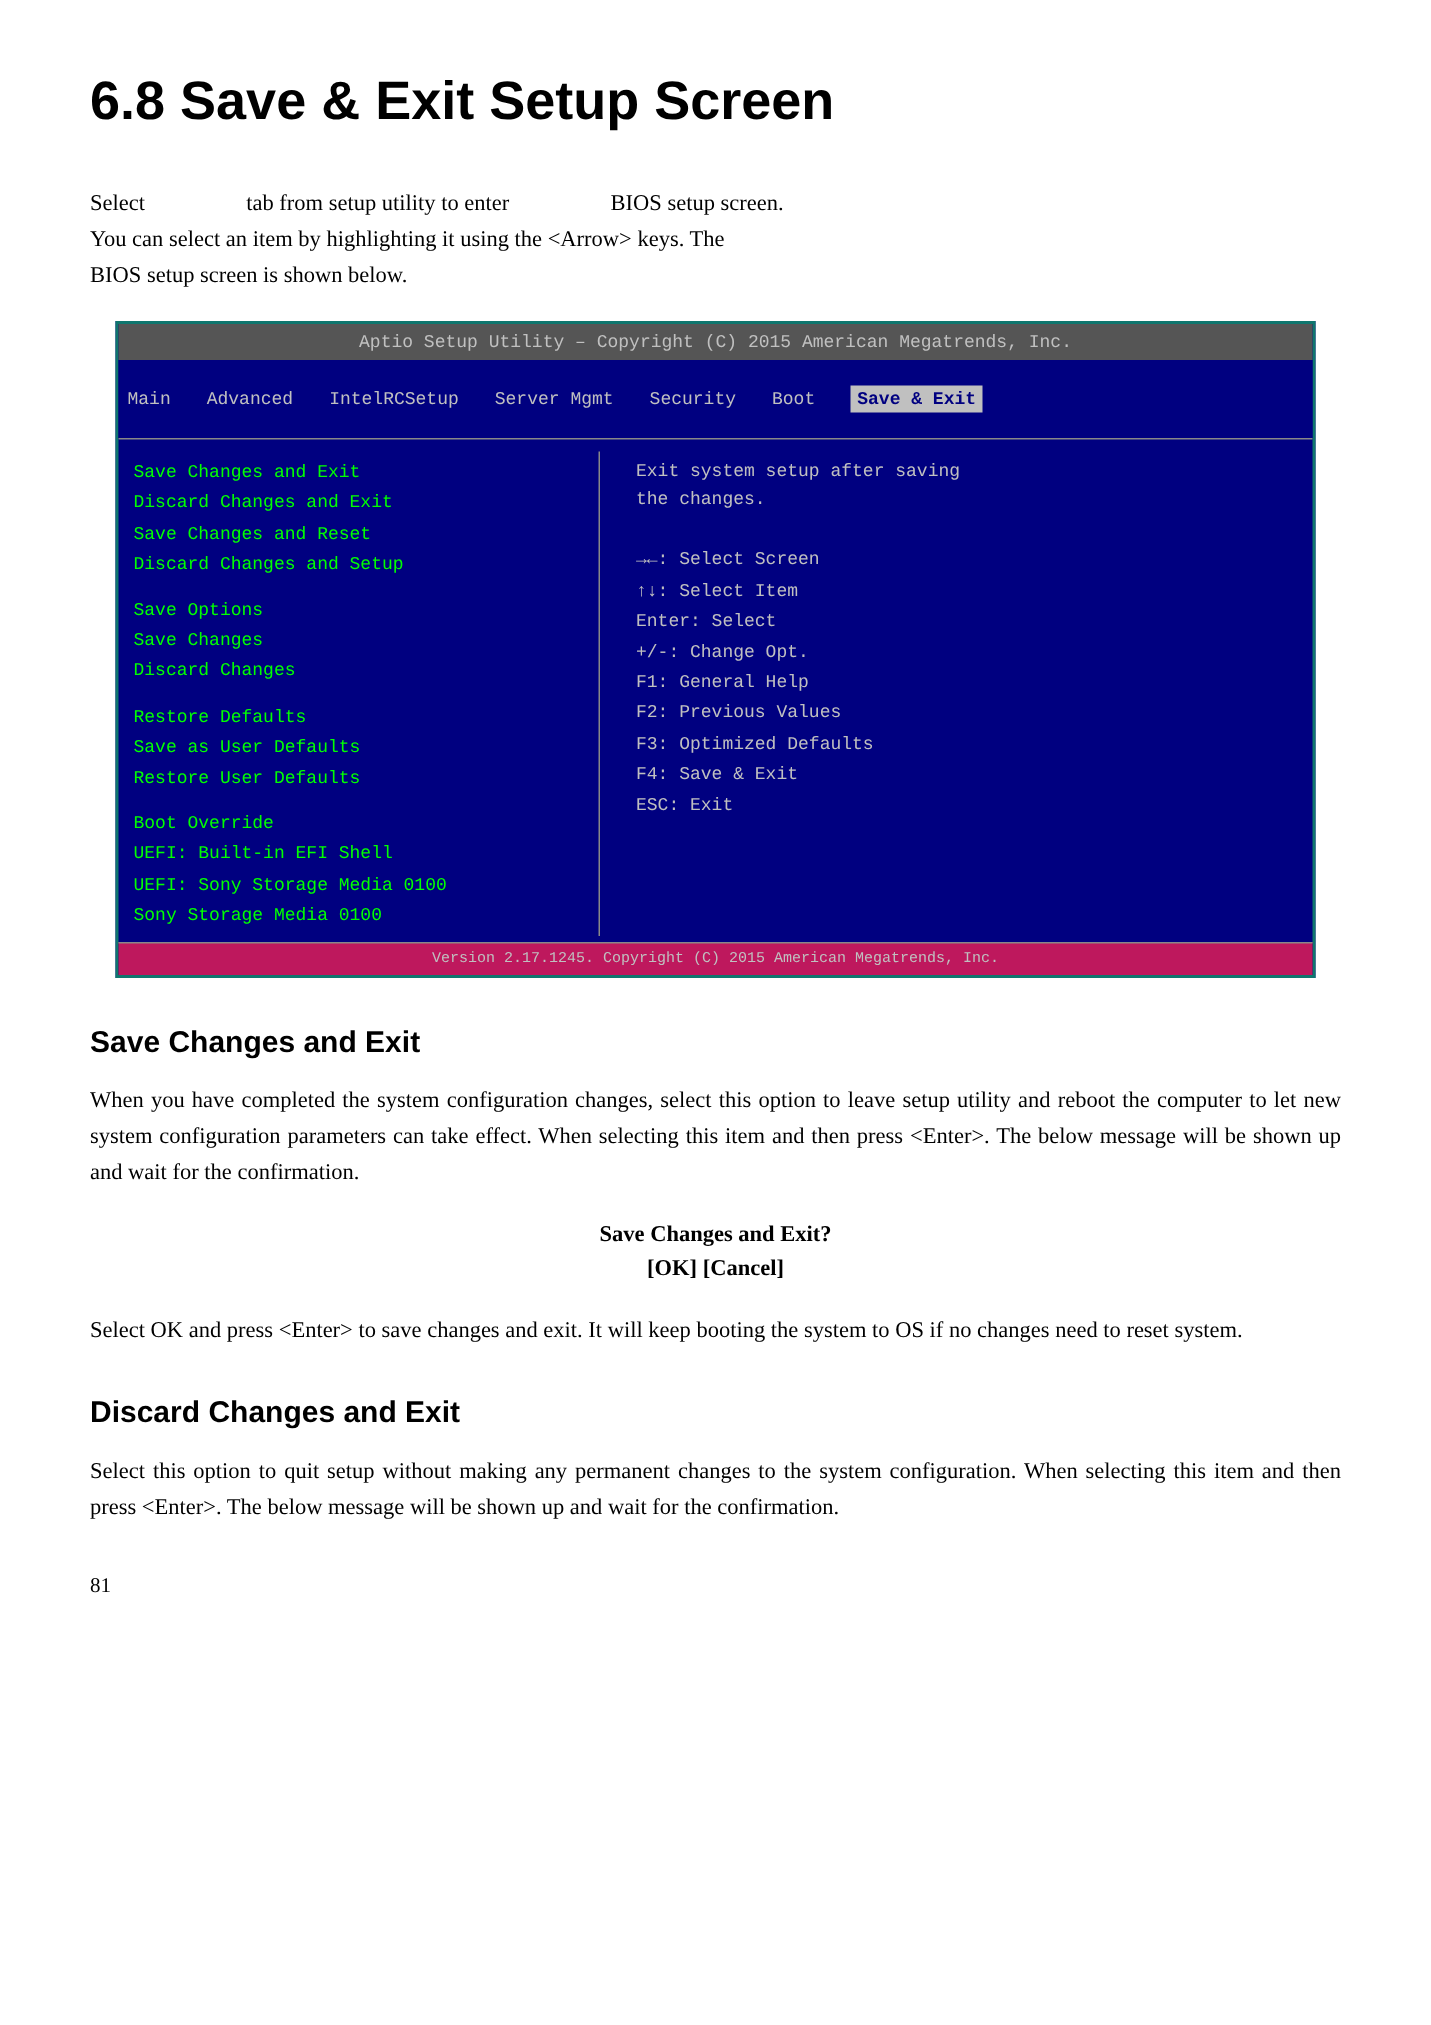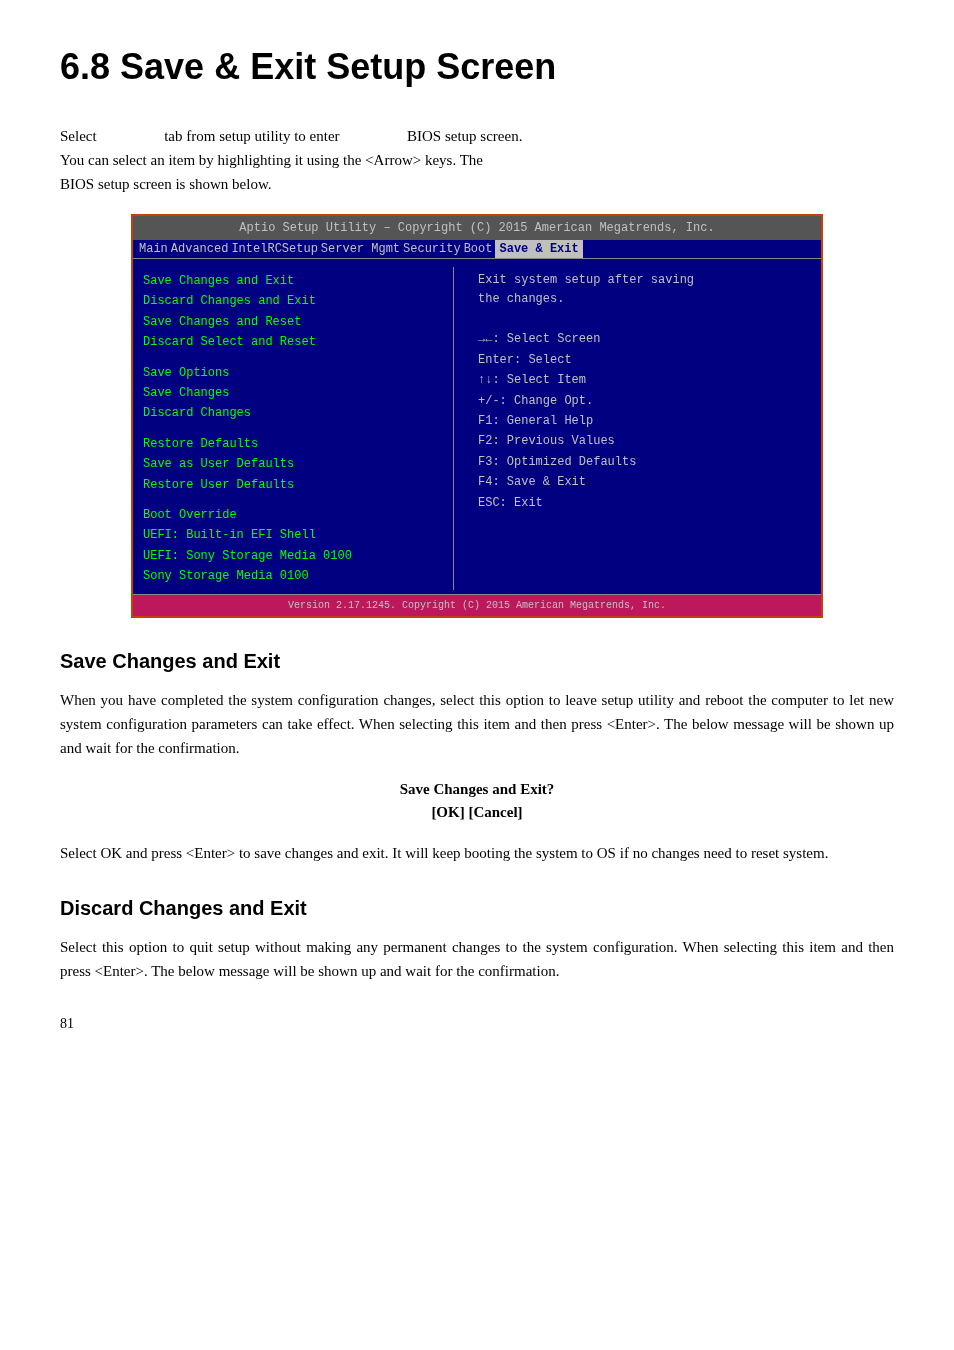--- a/index.html
+++ b/index.html
@@ -21,43 +21,43 @@
     }
 
     .intro-text {
       margin-bottom: 18px;
       font-size: 15px;
       line-height: 1.6;
     }
 
     
     .bios-screen {
-      border: 2px solid #c2410c;
+      border: 2px solid #0f766e;
       margin: 0 auto 28px auto;
-      width: 692px;
+      width: 800px;
       background: #000080;
       font-family: 'Courier New', Courier, monospace;
       font-size: 12.5px;
       color: #c0c0c0;
     }
 
     .bios-title-bar {
       background: #555555;
       color: #c0c0c0;
       text-align: center;
       padding: 3px 6px;
       font-size: 12px;
     }
 
     .bios-nav-bar {
       background: #000080;
       color: #c0c0c0;
-      padding: 0 6px;
+      padding: 17px 6px;
       display: flex;
-      gap: 3px;
+      gap: 24px;
       font-size: 12px;
       border-bottom: 1px solid #888;
     }
 
     .bios-nav-bar span.active {
       background: #c0c0c0;
       color: #000080;
       padding: 0 4px;
       font-weight: bold;
     }
@@ -160,41 +160,41 @@
     <span>Server Mgmt</span>
     <span>Security</span>
     <span>Boot</span>
     <span class="active">Save &amp; Exit</span>
   </div>
   <div class="bios-body">
     <div class="bios-left">
       <div>Save Changes and Exit</div>
       <div>Discard Changes and Exit</div>
       <div>Save Changes and Reset</div>
-      <div>Discard Select and Reset</div>
+      <div>Discard Changes and Setup</div>
       <div class="section-gap"></div>
       <div>Save Options</div>
       <div>Save Changes</div>
       <div>Discard Changes</div>
       <div class="section-gap"></div>
       <div>Restore Defaults</div>
       <div>Save as User Defaults</div>
       <div>Restore User Defaults</div>
       <div class="section-gap"></div>
       <div>Boot Override</div>
       <div>UEFI: Built-in EFI Shell</div>
       <div>UEFI: Sony Storage Media 0100</div>
       <div>Sony Storage Media 0100</div>
     </div>
     <div class="bios-right">
       <div class="help-text">Exit system setup after saving<br>the changes.</div>
       <div class="key-help">
         <div>→←: Select Screen</div>
+        <div>↑↓: Select Item</div>
         <div>Enter: Select</div>
-        <div>↑↓: Select Item</div>
         <div>+/-: Change Opt.</div>
         <div>F1: General Help</div>
         <div>F2: Previous Values</div>
         <div>F3: Optimized Defaults</div>
         <div>F4: Save &amp; Exit</div>
         <div>ESC: Exit</div>
       </div>
     </div>
   </div>
   <div class="bios-footer">Version 2.17.1245. Copyright (C) 2015 American Megatrends, Inc.</div>

